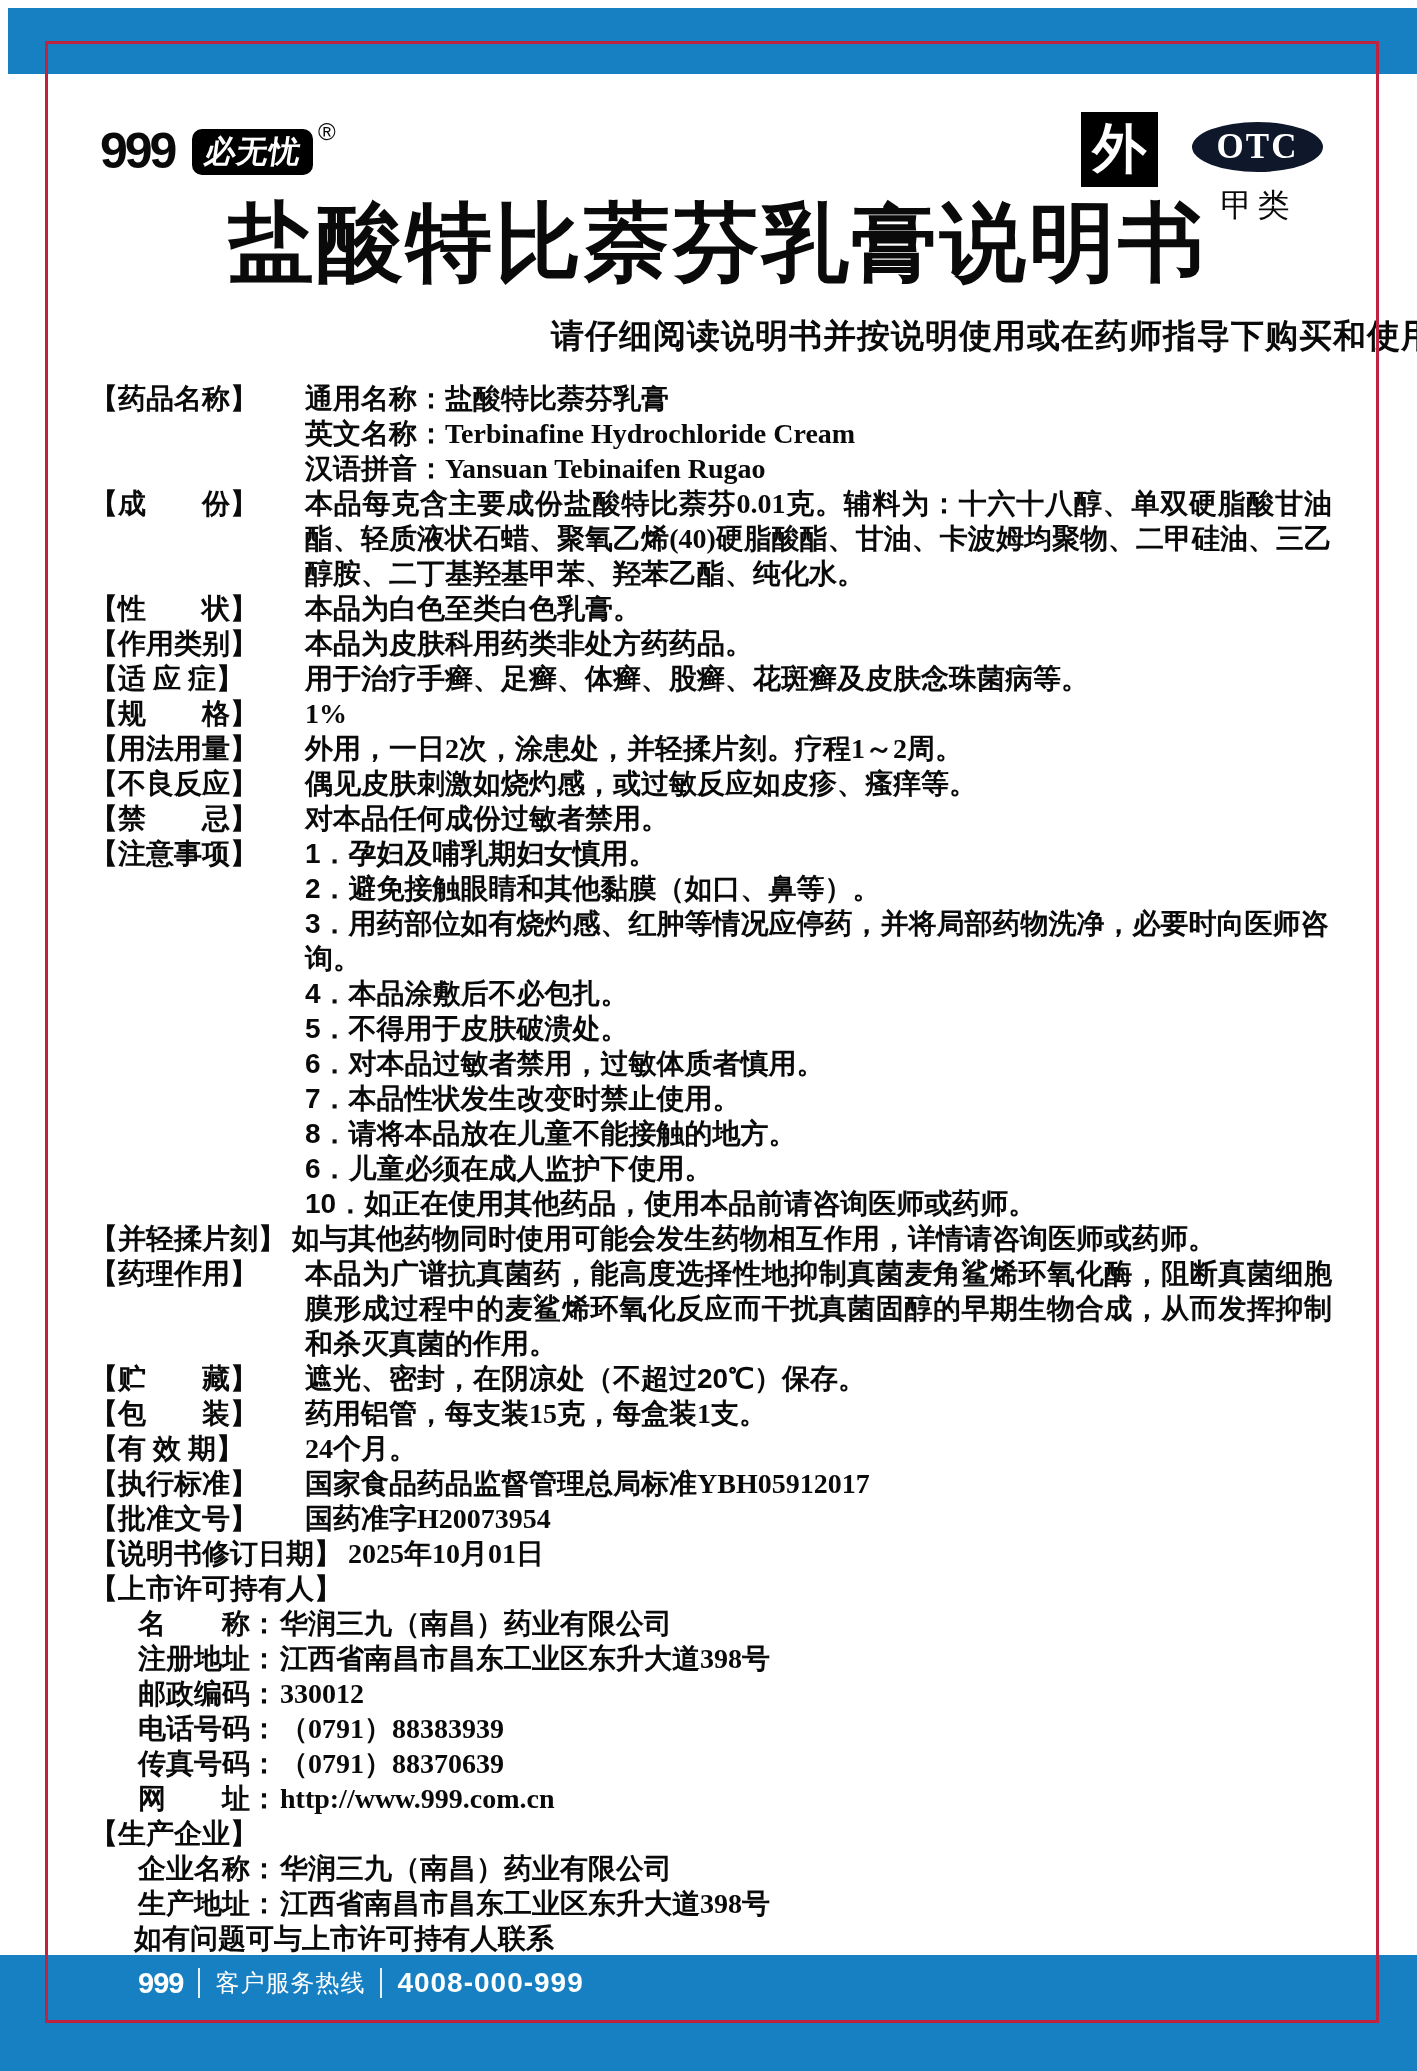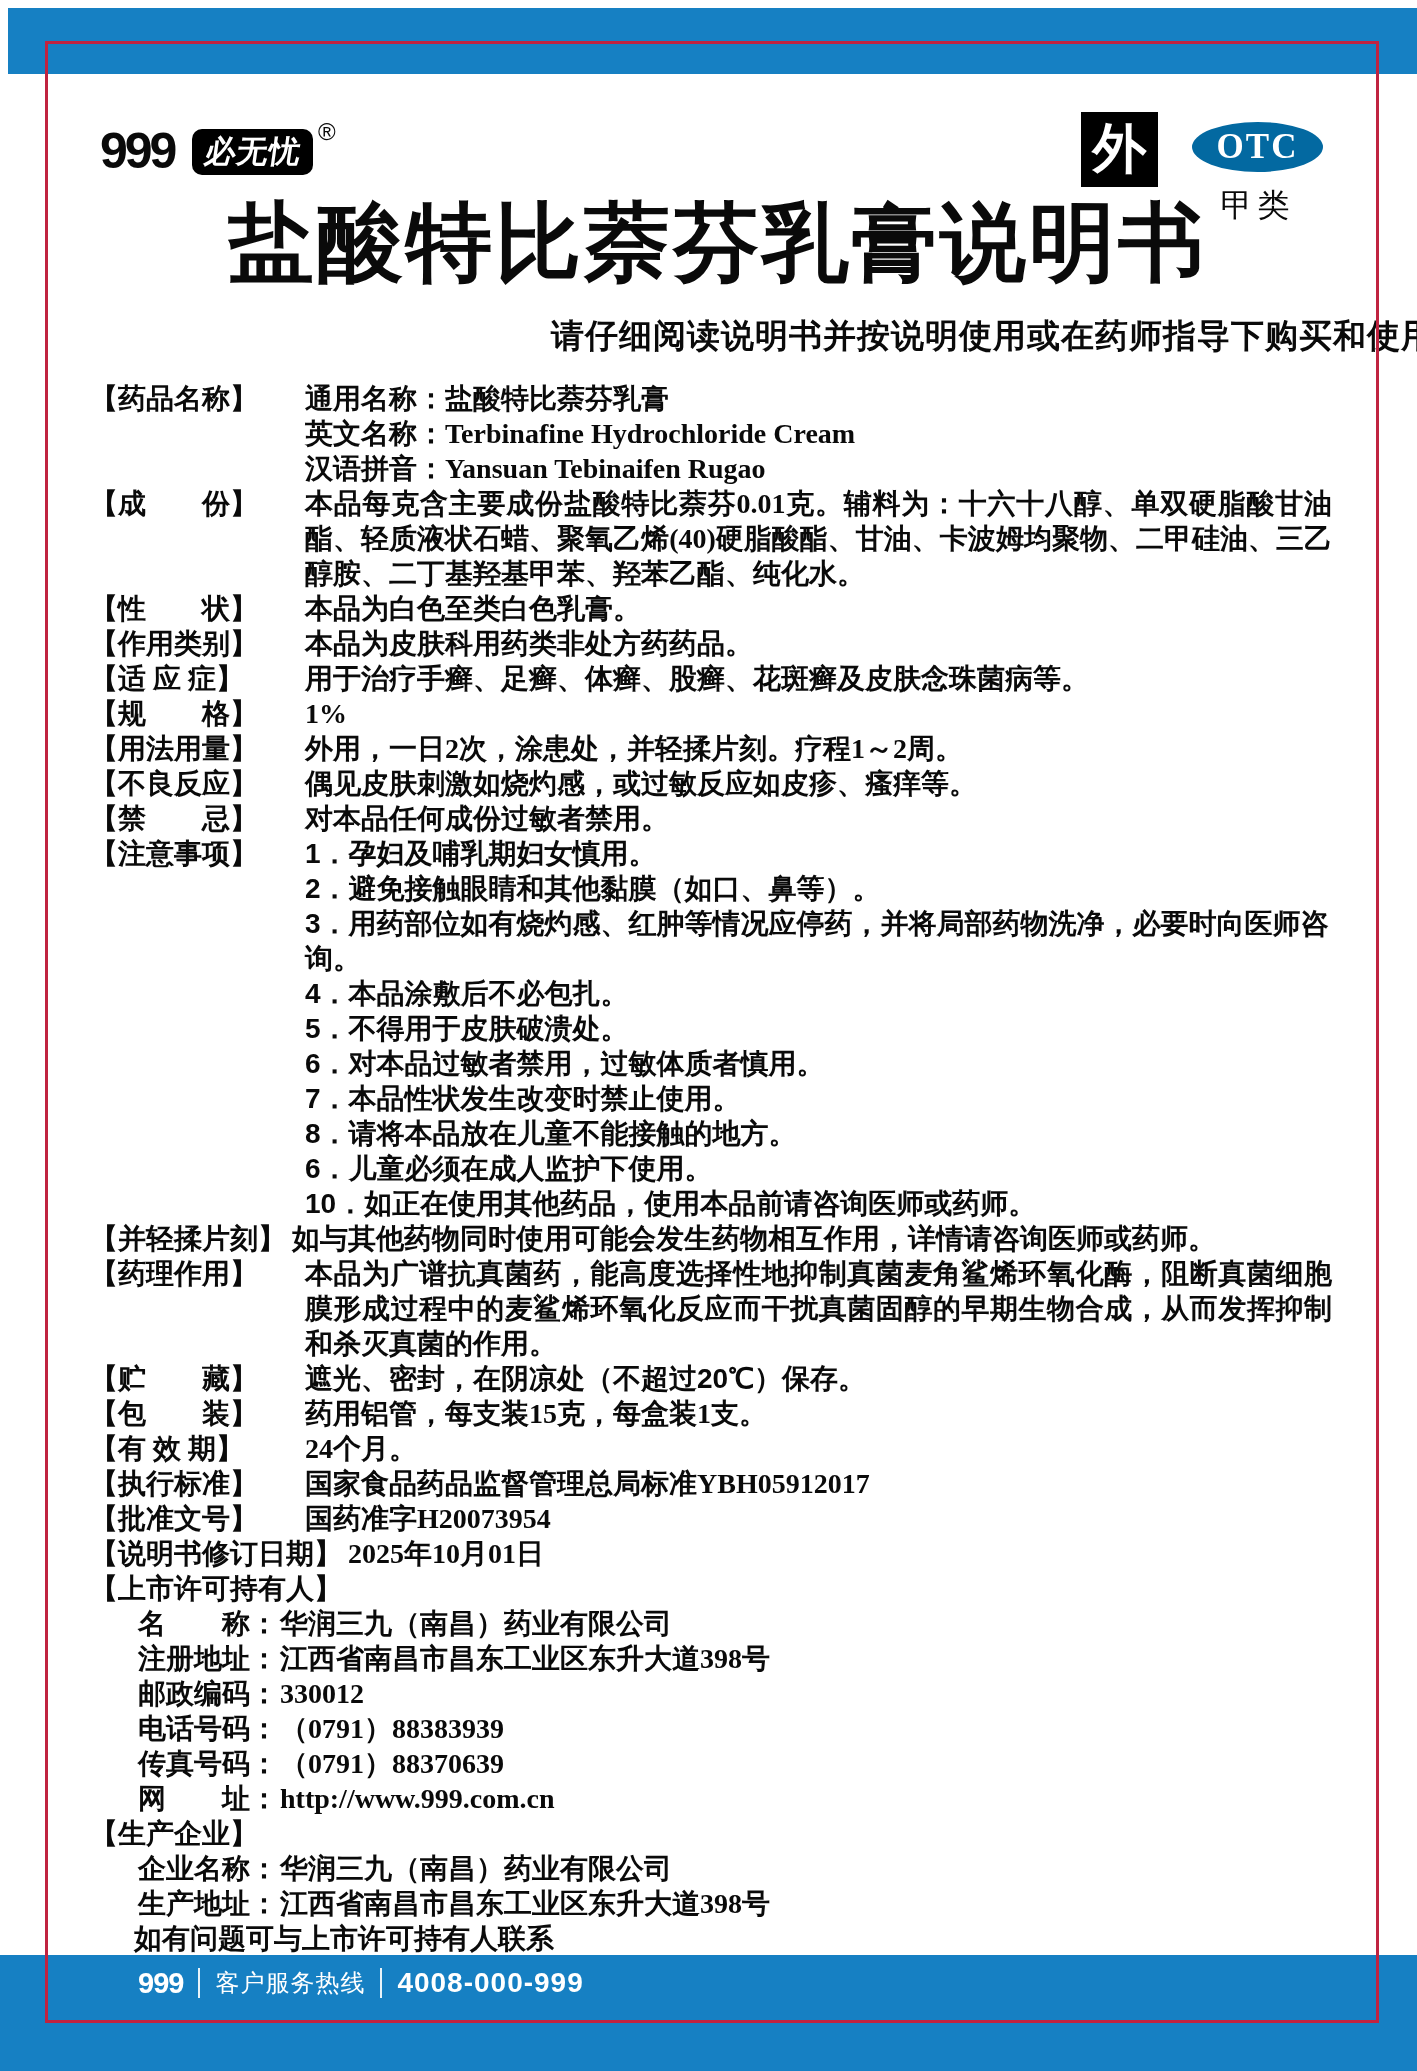--- a/index.html
+++ b/index.html
@@ -14,21 +14,21 @@
             font-weight:800;font-size:50px;letter-spacing:-3px;line-height:1;}
   .badge{position:absolute;left:192px;top:129px;width:121px;height:46px;background:#000;
          border-radius:10px;display:flex;align-items:center;justify-content:center;}
   .badge span{color:#fff;font-family:"Liberation Sans",sans-serif;font-weight:800;
               font-size:31px;transform:skewX(-8deg);letter-spacing:1px;}
   .regmark{position:absolute;left:318px;top:118px;font-size:24px;font-family:"Liberation Sans",sans-serif;}
   
   .ext-square{position:absolute;left:1081px;top:112px;width:77px;height:75px;background:#000;
               color:#fff;display:flex;align-items:center;justify-content:center;
               font-family:"Liberation Sans",sans-serif;font-weight:800;font-size:54px;}
-  .otc-oval{position:absolute;left:1192px;top:122px;width:131px;height:50px;background:#0369a1;
+  .otc-oval{position:absolute;left:1192px;top:122px;width:131px;height:50px;background:#0f172a;
             border-radius:50%;color:#fff;display:flex;align-items:center;justify-content:center;
             font-family:"Liberation Serif",serif;font-weight:700;font-size:35px;letter-spacing:2px;}
   .otc-class{position:absolute;left:1192px;top:184px;width:131px;text-align:center;
              font-family:"Liberation Sans",sans-serif;font-weight:500;font-size:32px;letter-spacing:5px;}
   
   .title{position:absolute;left:0;right:0;top:200px;text-align:center;font-weight:700;
          font-size:86px;letter-spacing:3px;line-height:1;white-space:nowrap;}
   .subtitle{position:absolute;left:0;right:0;top:314px;text-align:right;
             font-family:"Liberation Sans",sans-serif;font-weight:700;font-size:33px;letter-spacing:1px;}
   

